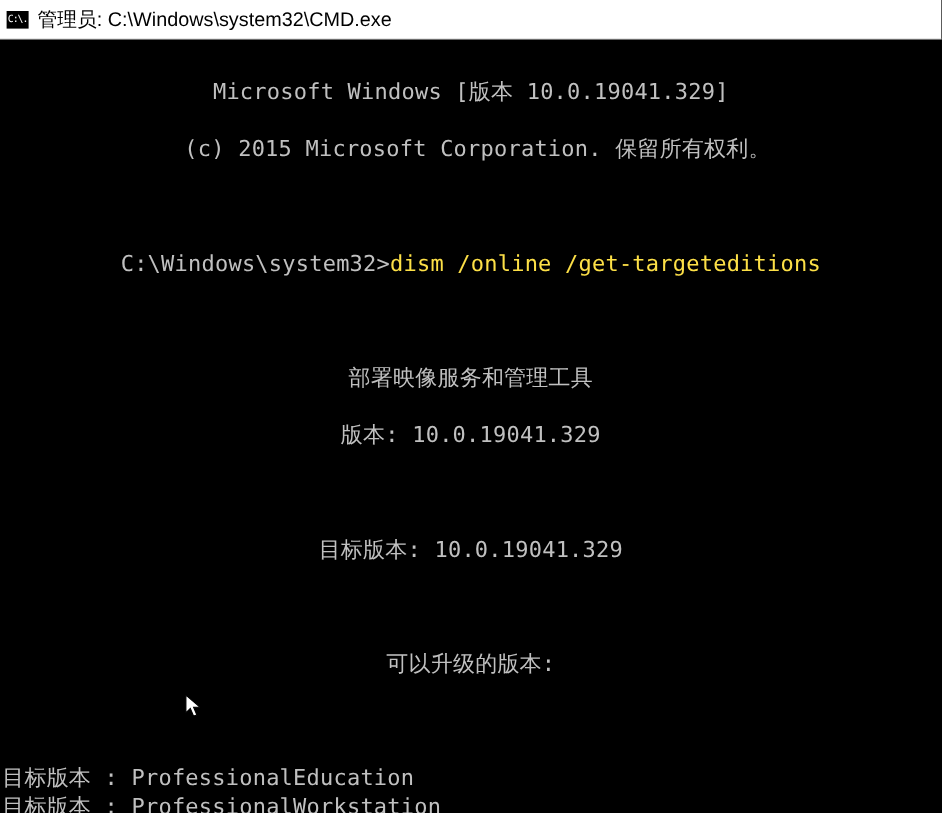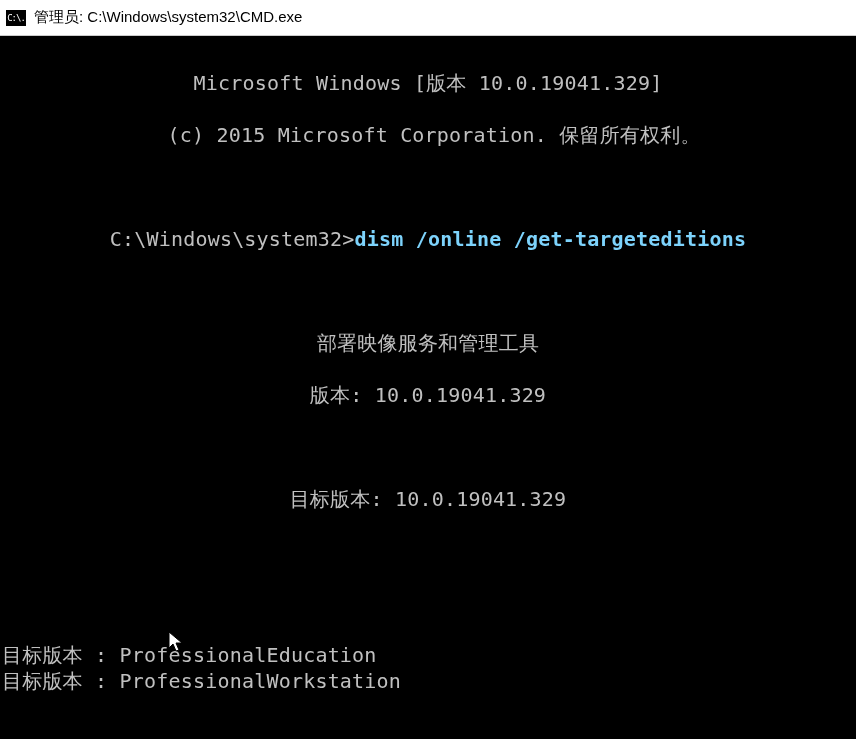--- a/index.html
+++ b/index.html
@@ -30,40 +30,39 @@
       font-size: 9px;
       font-family: Consolas, monospace;
       display: flex;
       align-items: center;
       justify-content: center;
       margin-right: 8px;
       letter-spacing: -1px;
     }
     .titlebar-text {
       font-family: "Microsoft YaHei", "SimSun", sans-serif;
-      font-size: 15px;
+      font-size: 18px;
       color: #000;
     }
     .terminal {
       background: #000;
       color: #d8d8d8;
       font-size: 20px;
       line-height: 26px;
       padding: 8px 2px;
       white-space: pre;
       letter-spacing: 0.2px;
       position: relative;
       height: calc(100% - 36px);
     }
     .gray {
       color: #c0c0c0;
     }
     .yellow {
-      color: #7dd3fc;
-      font-weight: bold;
+      color: #fde047;
     }
     .mouse-cursor {
       position: absolute;
       left: 168px;
       top: 595px;
       pointer-events: none;
     }
     .line {
       min-height: 26px;
       text-align: center;
@@ -90,20 +89,21 @@
 <div class="line gray">Microsoft Windows [版本 10.0.19041.329]</div>
 <div class="line gray"> (c) 2015 Microsoft Corporation. 保留所有权利。</div>
 <div class="line"></div>
 <div class="line"><span class="gray">C:\Windows\system32&gt;</span><span class="yellow">dism /online /get-targeteditions</span></div>
 <div class="line"></div>
 <div class="line gray">部署映像服务和管理工具</div>
 <div class="line gray">版本: 10.0.19041.329</div>
 <div class="line"></div>
 <div class="line gray">目标版本: 10.0.19041.329</div>
 <div class="line"></div>
+<div class="line gray">可以升级的版本:</div>
 <div class="line"></div>
 <div id="editions-container"><div class="line gray edition-row"><span class="edition-label">目标版本 : </span><span class="edition-value">ProfessionalEducation</span></div><div class="line gray edition-row"><span class="edition-label">目标版本 : </span><span class="edition-value">ProfessionalWorkstation</span></div></div>
 
 
 
 
 
 <svg class="mouse-cursor" width="18" height="24" viewBox="0 0 18 24">
   <path d="M 1 1 L 1 17 L 5 13 L 8 20 L 11 19 L 8 12 L 14 12 Z" fill="#fff" stroke="#000" stroke-width="1"></path>
 </svg>

